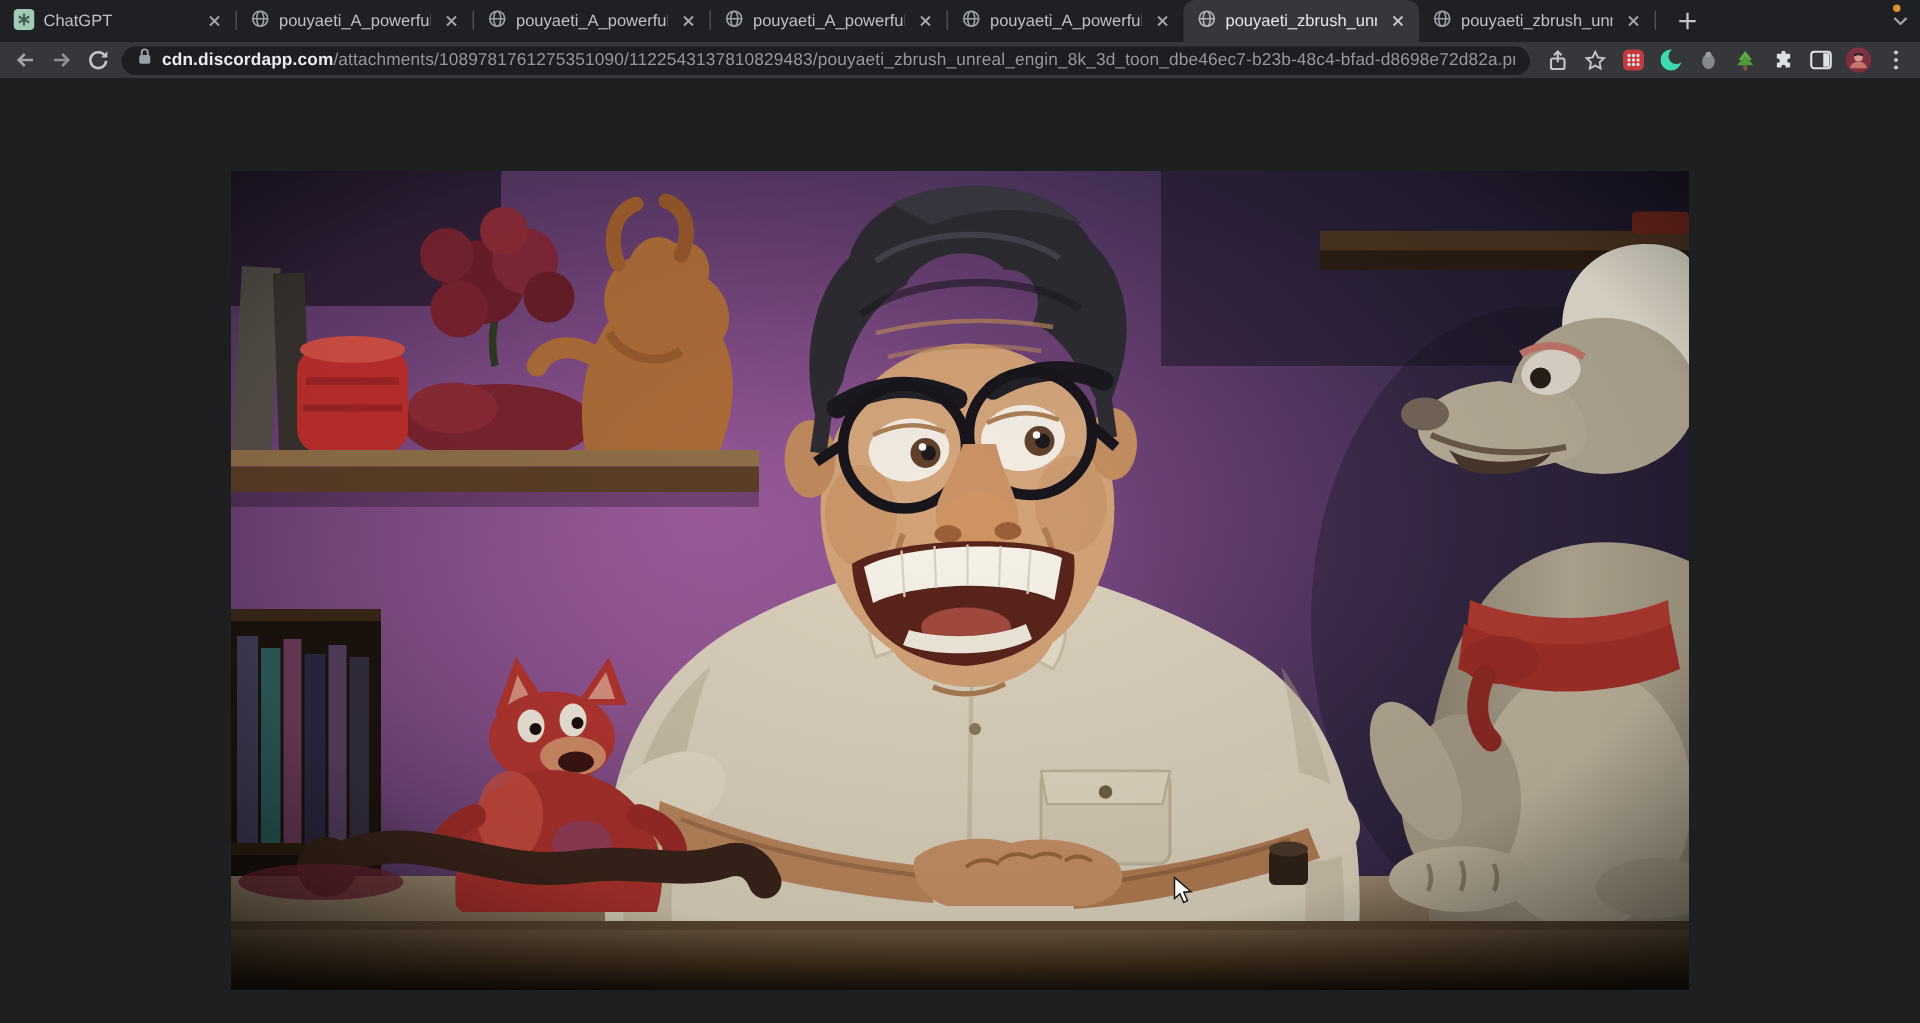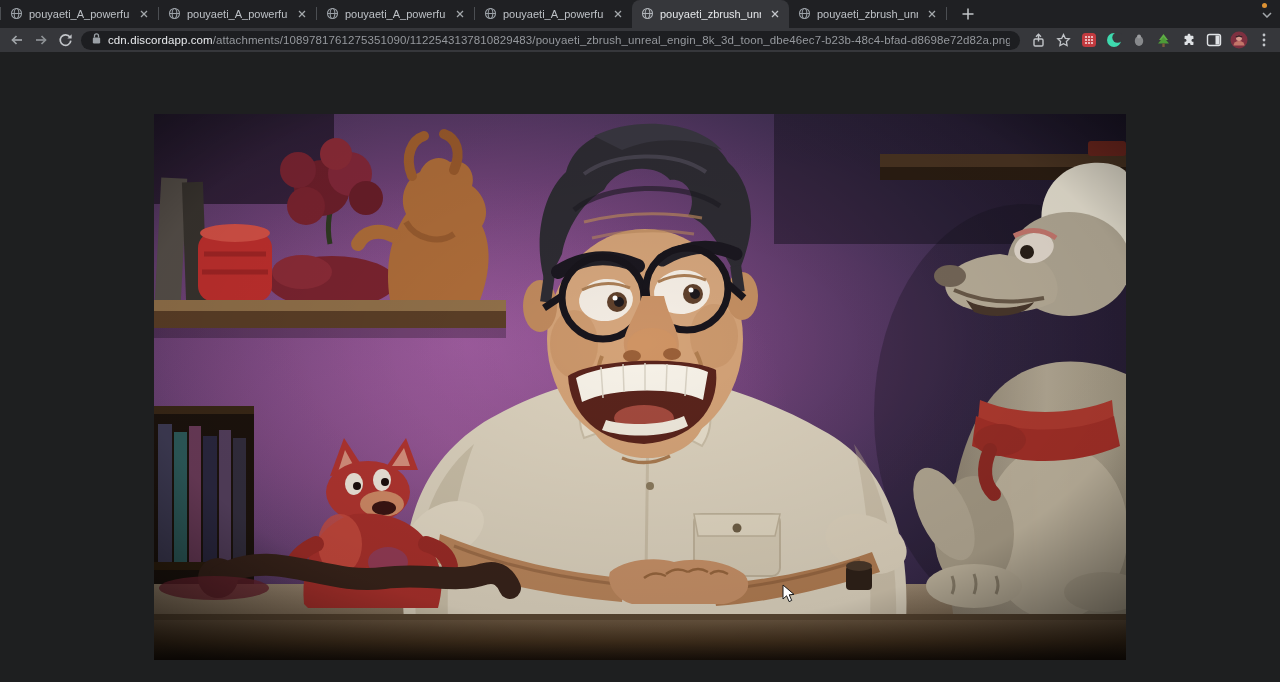--- a/index.html
+++ b/index.html
@@ -21,39 +21,60 @@
   .tab-chevron { position:absolute; right:8px; bottom:6px; }
   .update-dot { position:absolute; right:13px; top:3px; width:5px; height:5px;
                 border-radius:50%; background:#dd9233; }
 
   
   .toolbar { height:24px; background:#36373b; display:flex; align-items:center; padding:0 5px; }
   .navbtn { width:24px; height:22px; display:flex; align-items:center; justify-content:center; flex:none; }
   .omnibox { flex:1; height:19px; background:#1d1e21; border-radius:10px; display:flex;
              align-items:center; padding:0 10px; gap:6px; margin:0 7px 0 4px; min-width:0; }
   .url { font-size:11.5px; white-space:nowrap; overflow:hidden; letter-spacing:.1px; }
-  .domain { color:#e8eaed; font-weight:normal; }
+  .domain { color:#e8eaed; font-weight:bold; }
   .path { color:#95989d; }
   .tool-icons { display:flex; align-items:center; gap:2px; flex:none; }
   .toolbtn { width:23px; height:22px; display:flex; align-items:center; justify-content:center; flex:none; }
 
   
   .content { position:relative; width:1280px; height:630px; background:#1e1f20; }
   .artwork { position:absolute; left:154px; top:62px; width:972px; height:546px;
              background:#0c0a10; }
   .artwork svg { display:block; }
   .cursor { position:absolute; left:782px; top:532px; z-index:9; }
 </style>
 </head>
 <body>
 
 <div class="window">
 
   <div class="tabstrip">
 
+    <div class="tab">
+      <span>
+        <svg width="14" height="14">
+            <rect width="14" height="14" rx="3" fill="#a3c9b7"></rect>
+          <g stroke="#41604f" stroke-width="1.4">
+              <line x1="7" y1="3" x2="7" y2="11"></line>
+              <line x1="3.5" y1="5" x2="10.5" y2="9"></line>
+              <line x1="10.5" y1="5" x2="3.5" y2="9"></line>
+            </g>
+          </svg>
+      </span>
+      <span class="title">ChatGPT</span>
+      <span class="close">
+        <svg width="8" height="8">
+            <g stroke="#a3a7ab" stroke-width="1.3">
+              <line x1="1" y1="1" x2="7" y2="7"></line>
+              <line x1="7" y1="1" x2="1" y2="7"></line>
+            </g>
+          </svg>
+      </span>
+    </div>
     <div class="sep"></div>
 
     <div class="tab">
       <span>
         <svg width="13" height="13" viewBox="0 0 14 14">
             <circle cx="7" cy="7" r="5.4" fill="none" stroke="#9aa0a6" stroke-width="1.2"></circle>
             <line x1="1.6" y1="7" x2="12.4" y2="7" stroke="#9aa0a6" stroke-width="1.1"></line>
             <ellipse cx="7" cy="7" rx="2.5" ry="5.4" fill="none" stroke="#9aa0a6" stroke-width="1.1"></ellipse>
           </svg>
       </span>

